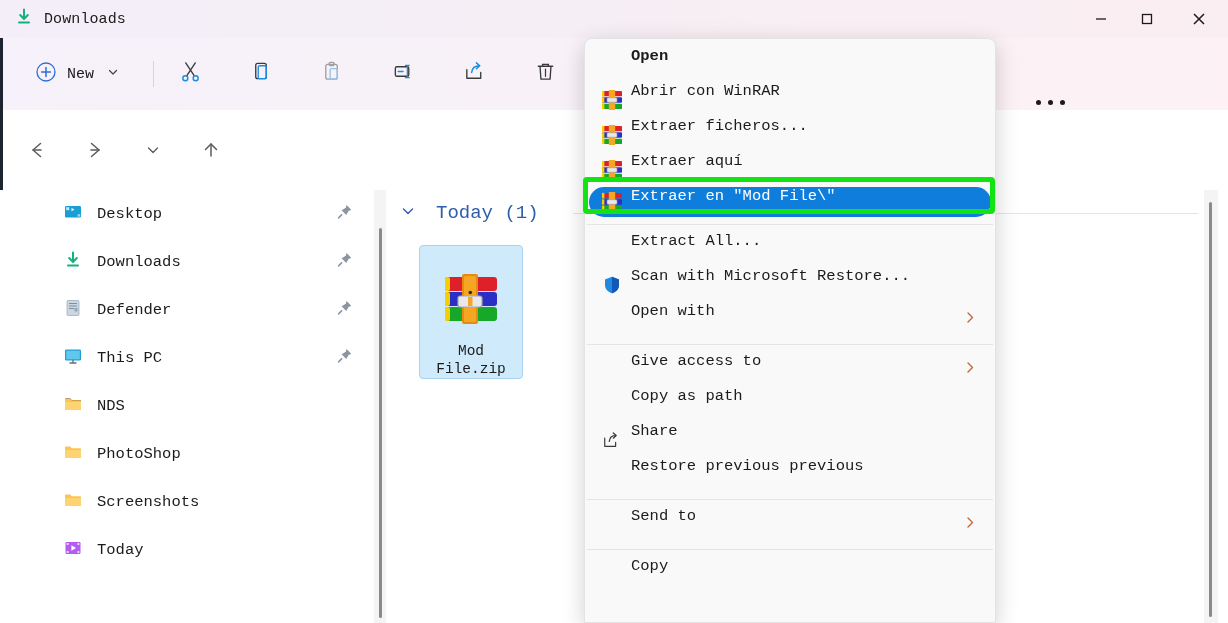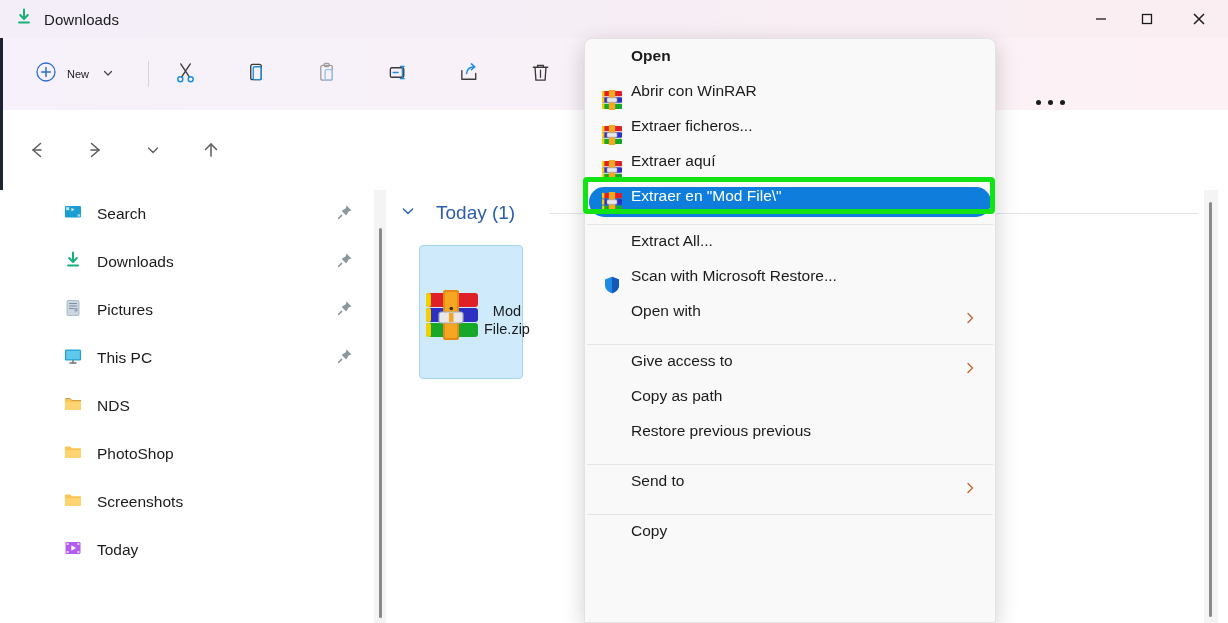--- a/index.html
+++ b/index.html
@@ -13,20 +13,21 @@
     overflow: hidden;
     font-family: "Liberation Sans", sans-serif;
     -webkit-font-smoothing: antialiased;
   }
   .window {
     position: relative;
     width: 1228px;
     height: 623px;
     overflow: hidden;
     background: #3b82f6;
+    font-family: Liberation Mono, monospace;
   }
 
   
   .titlebar {
     position: absolute;
     left: 0; top: 0;
     width: 1228px; height: 38px;
     background: linear-gradient(90deg, #f3eef8 0%, #f5eef6 35%, #f8eef4 65%, #fbeef2 100%);
     display: flex;
     align-items: center;
@@ -69,21 +70,21 @@
   .new-btn {
     display: flex;
     align-items: center;
     gap: 9px;
     margin-left: 30px;
     height: 34px;
     padding: 0 10px 0 4px;
     border-radius: 5px;
   }
   .new-label {
-    font-size: 11px;
+    font-size: 15px;
     color: #1b1b1b;
   }
   .cmd-sep {
     width: 1px;
     height: 26px;
     background: #d9d2dd;
     margin: 0 14px 0 24px;
   }
   .cmd-icons {
     display: flex;
@@ -262,23 +263,23 @@
   }
   .file-tile {
     position: absolute;
     left: 33px; top: 55px;
     width: 104px;
     height: 134px;
     background: #cfeafb;
     border: 1px solid #a7d3f0;
     border-radius: 4px;
     display: flex;
-    flex-direction: row;
-    align-items: center;
-    justify-content: space-between;
+    flex-direction: column;
+    align-items: center;
+    justify-content: flex-end;
     padding-top: 10px;
     box-sizing: border-box;
   }
   .file-name {
     margin-top: 6px;
     font-size: 14.5px;
     color: #1b1b1b;
     text-align: center;
     line-height: 18px;
   }
@@ -539,21 +540,21 @@
 
       <div class="nav-item">
         <span>
           <svg width="20" height="20" viewBox="0 0 20 20">
             <rect x="2" y="4" width="16" height="11.5" rx="1.2" fill="#1a9fd4"></rect>
             <rect x="3.2" y="5.2" width="3" height="3" fill="#bfe9f8"></rect>
             <path d="M8.5 6 L11.5 7.6 L8.5 9.2 Z" fill="#ffffff"></path>
             <rect x="14.6" y="12.2" width="2.6" height="2.4" fill="#9fd8ee"></rect>
           </svg>
         </span>
-        <span class="nav-label">Search</span>
+        <span class="nav-label">Desktop</span>
         <span class="pin">
           <svg width="16" height="16" viewBox="0 0 16 16">
               <path d="M9.6 1.6 L14.4 6.4 L11.8 7.2 L9.2 11.4 L4.6 6.8 L8.8 4.2 Z" fill="#8a97a3"></path>
               <path d="M4.6 11.4 L1.6 14.4" stroke="#8a97a3" stroke-width="1.5" stroke-linecap="round"></path>
             </svg>
         </span>
       </div>
 
       <div class="nav-item">
         <span>
@@ -572,21 +573,21 @@
       </div>
 
       <div class="nav-item">
         <span>
           <svg width="20" height="20" viewBox="0 0 20 20">
             <rect x="4" y="2.5" width="12" height="15" rx="1" fill="#ccd6e0" stroke="#9fb0c0" stroke-width="0.8"></rect>
             <path d="M6 5.5 H14 M6 8 H14 M6 10.5 H11" stroke="#7d8fa1" stroke-width="1.1"></path>
             <rect x="11.5" y="10" width="3" height="3.5" fill="#93a7ba"></rect>
           </svg>
         </span>
-        <span class="nav-label">Pictures</span>
+        <span class="nav-label">Defender</span>
         <span class="pin">
           <svg width="16" height="16" viewBox="0 0 16 16">
               <path d="M9.6 1.6 L14.4 6.4 L11.8 7.2 L9.2 11.4 L4.6 6.8 L8.8 4.2 Z" fill="#8a97a3"></path>
               <path d="M4.6 11.4 L1.6 14.4" stroke="#8a97a3" stroke-width="1.5" stroke-linecap="round"></path>
             </svg>
         </span>
       </div>
 
 
       <div class="nav-item">
@@ -799,20 +800,29 @@
             <path d="M5 2.5 L9.5 7 L5 11.5" fill="none" stroke="#c2683a" stroke-width="1.4" stroke-linecap="round" stroke-linejoin="round"></path>
           </svg>
       </span>
     </div>
 
     <div class="mi">
       <span class="mi-icon"></span>
       <span class="mi-label">Copy as path</span>
     </div>
 
+    <div class="mi">
+      <span class="mi-icon">
+        <svg width="20" height="20" viewBox="0 0 22 22">
+          <path d="M3 9 V18 H15 V13.5" fill="none" stroke="#3a3a3a" stroke-width="1.3" stroke-linecap="round" stroke-linejoin="round"></path>
+          <path d="M8 12.5 C8.5 7.8 11.6 6 15.6 6 M15.6 6 L12.4 3.2 M15.6 6 L12.4 9" fill="none" stroke="#3a3a3a" stroke-width="1.4" stroke-linecap="round" stroke-linejoin="round"></path>
+        </svg>
+      </span>
+      <span class="mi-label">Share</span>
+    </div>
 
     <div class="mi">
       <span class="mi-icon"></span>
       <span class="mi-label">Restore previous previous</span>
     </div>
 
     <div class="mi-sep"></div>
 
     <div class="mi">
       <span class="mi-icon"></span>

